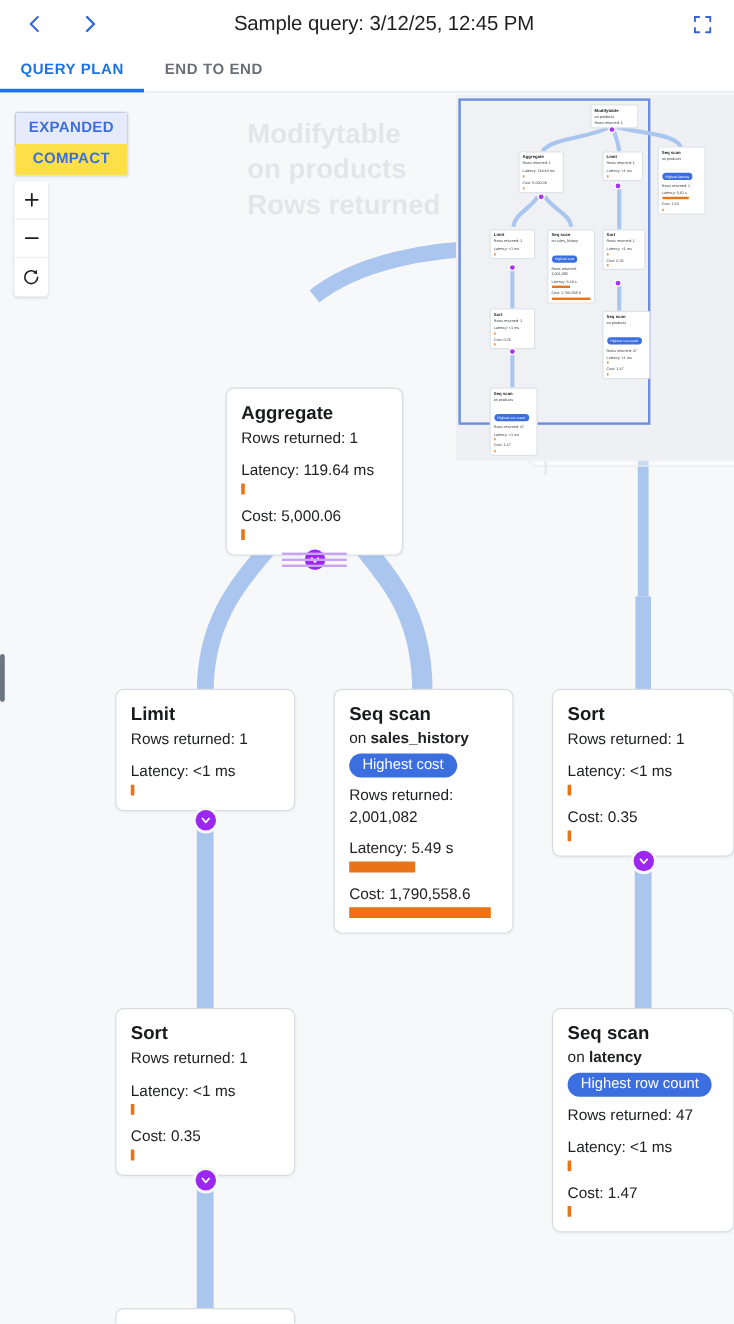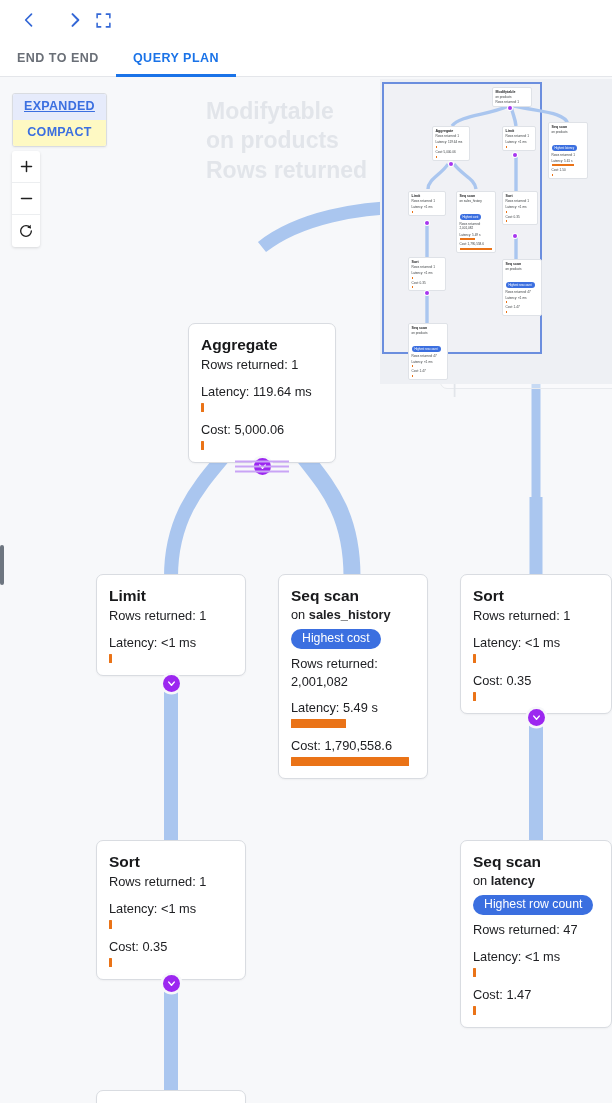--- a/index.html
+++ b/index.html
@@ -155,28 +155,27 @@
     overflow:hidden;
     z-index:35;
     box-shadow:0 1px 2px rgba(0,0,0,0.05);
   }
   .mode-btn {
     padding:5px 11px 6px 11px;
     font-size:12.5px; font-weight:bold;
     letter-spacing:0.3px;
     color:#3b6fe0; cursor:pointer;
     text-align:center;
-    background:#fef9c3;
+    background:#fde047;
     line-height:1.2;
   }
   .mode-btn.active {
     background:#e6ebfb;
     border:1px solid #4a6fd8;
     margin:-1px;
-    text-decoration:underline;
   }
   .zoom-panel {
     position:absolute; top:74px; left:12px;
     width:28px;
     background:#ffffff;
     border-radius:3px;
     z-index:35;
     box-shadow:0 1px 3px rgba(0,0,0,0.13);
     overflow:hidden;
   }
@@ -260,38 +259,39 @@
     <svg width="20" height="20" viewBox="0 0 24 24">
       <path d="M15 5 L8 12 L15 19" fill="none" stroke="#3367d6" stroke-width="2" stroke-linecap="round" stroke-linejoin="round"></path>
     </svg>
   </div>
   <div class="nav-gap"></div>
   <div class="nav-arrow">
     <svg width="20" height="20" viewBox="0 0 24 24">
       <path d="M9 5 L16 12 L9 19" fill="none" stroke="#3367d6" stroke-width="2.4" stroke-linecap="round" stroke-linejoin="round"></path>
     </svg>
   </div>
+  <div class="header-title">Sample query: 3/12/25, 12:45 PM</div>
   <div class="fullscreen-btn">
     <svg width="17" height="17" viewBox="0 0 24 24">
       <g fill="none" stroke="#3367d6" stroke-width="2.2" stroke-linecap="round">
         <path d="M3 8 V3 H8"></path>
           <path d="M16 3 H21 V8"></path>
         <path d="M21 16 V21 H16"></path>
           <path d="M8 21 H3 V16"></path>
       </g>
     </svg>
   </div>
 </div>
 
 <div class="tabs">
+  <div class="tab active">
+    <span>QUERY PLAN</span>
+  </div>
   <div class="tab">
     <span>END TO END</span>
-  </div>
-  <div class="tab active">
-    <span>QUERY PLAN</span>
   </div>
 </div>
 
 <div class="canvas">
 
   <div class="ghost" style="left:206px; top:20px;">
     <div class="ghost-title">Modifytable</div>
     <div class="ghost-title">on products</div>
     <div class="ghost-title">Rows returned</div>
   </div>

